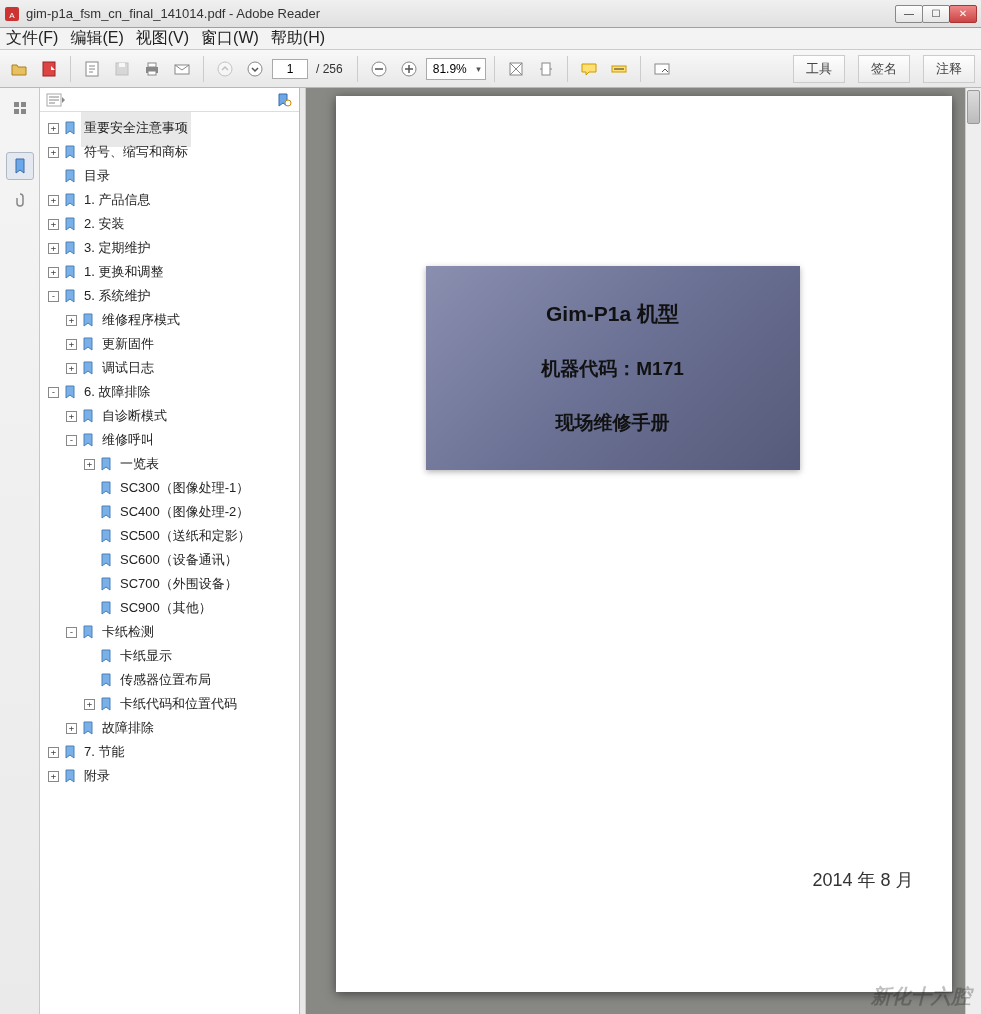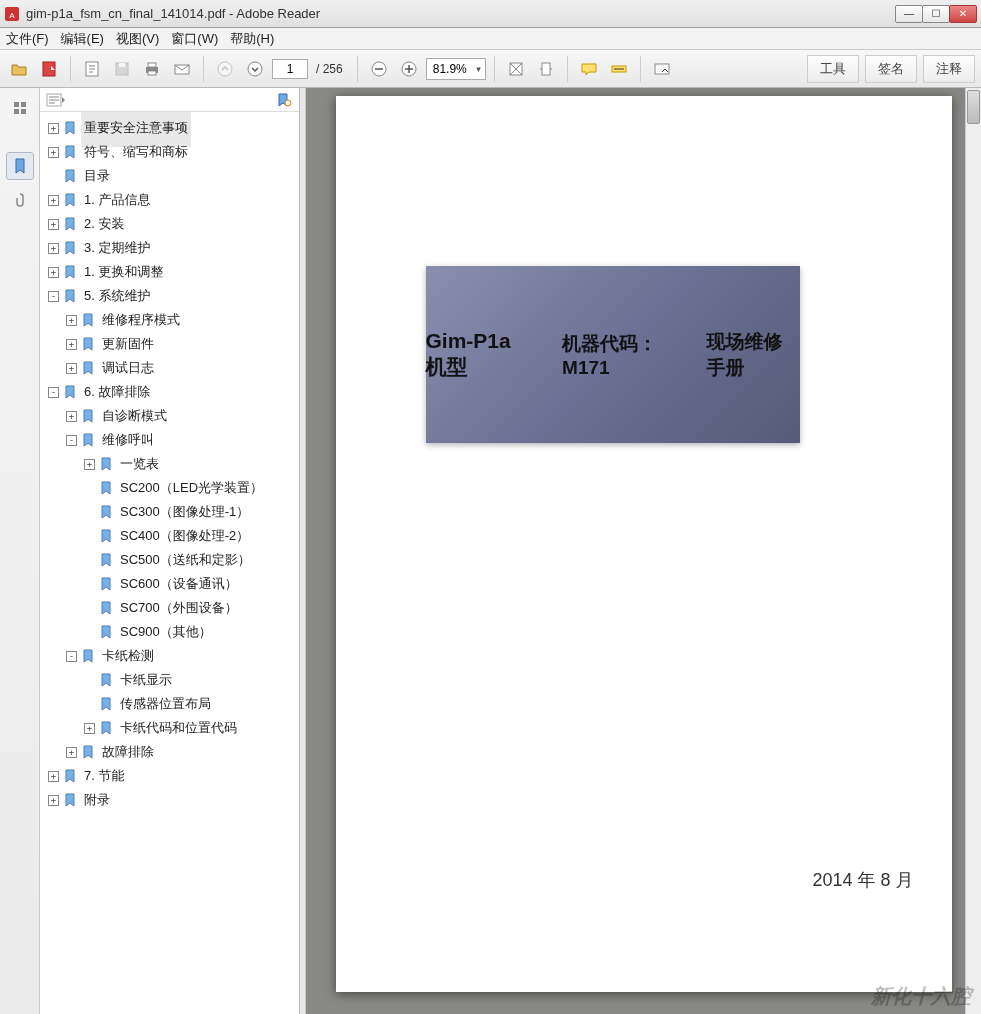--- a/index.html
+++ b/index.html
@@ -8,32 +8,32 @@
 
 .titlebar { height: 28px; background: linear-gradient(#f0f0f0,#e0e0e0); border-bottom:1px solid #a0a0a0; display:flex; align-items:center; padding:0 4px; }
 .titlebar .pdf-ico { width:16px; height:16px; margin-right:6px; display:flex; align-items:center; justify-content:center; }
 .titlebar .title-text { flex:1; color:#333; font-size:13px; }
 .winbtns { display:flex; gap:0; }
 .winbtn { width:28px; height:18px; border:1px solid #888; background:linear-gradient(#fdfdfd,#e6e6e6); display:flex; align-items:center; justify-content:center; font-size:10px; color:#333; margin-left:-1px; border-radius:2px;}
 .winbtn.close { background:linear-gradient(#e88,#c44); color:#fff; border-color:#a33;}
 
 
 .menubar { height:22px; background:#f3f3f3; border-bottom:1px solid #ccc; display:flex; align-items:center; padding:0 6px; gap:12px; }
-.menubar .mitem { font-size:13px; color:#222; cursor:default;text-align:center; }
+.menubar .mitem { font-size:16px; color:#222; cursor:default;text-align:center; }
 
 
 .toolbar { height:38px; background:linear-gradient(#f8f8f8,#e8e8e8); border-bottom:1px solid #b8b8b8; display:flex; align-items:center; padding:0 6px; gap:4px; box-shadow:0 1px 2px rgba(0,0,0,.08);}
 .tbtn { width:26px; height:26px; border:1px solid transparent; border-radius:3px; display:flex; align-items:center; justify-content:center; }
 .tbtn.disabled { opacity:.45; }
 .tsep { width:1px; height:26px; background:#ccc; margin:0 4px; }
 .page-input { width:36px; height:20px; border:1px solid #aaa; background:#fff; text-align:center; font-size:12px; }
 .page-total { font-size:12px; color:#333; margin:0 6px 0 4px; }
 .zoom-sel { height:22px; border:1px solid #aaa; background:#fff; padding:0 18px 0 6px; font-size:12px; position:relative; display:flex; align-items:center;}
 .zoom-sel::after { content:"▾"; position:absolute; right:4px; font-size:9px; color:#555;}
-.toolbar .right { margin-left:auto; display:flex; gap:6px; align-items:center;}
+.toolbar .right { margin-left:auto; display:flex; gap:13px; align-items:center;}
 .tabbtn { padding:0 12px; height:28px; border:1px solid #ccc; background:linear-gradient(#fefefe,#ececec); font-size:13px; color:#444; display:flex; align-items:center;}
 
 
 .main { display:flex; height:calc(1014px - 28px - 22px - 38px); }
 
 
 .iconstrip { width:40px; background:linear-gradient(#f4f4f4,#eaeaea); border-right:1px solid #c8c8c8; display:flex; flex-direction:column; align-items:center; padding-top:6px; gap:6px;}
 .isbtn { width:28px; height:28px; border:1px solid transparent; border-radius:3px; display:flex; align-items:center; justify-content:center;}
 .isbtn.active { background:#e4e8f0; border-color:#b0b8c4;}
 
@@ -51,21 +51,21 @@
 .tn .lbl { padding:10px 3px;}
 .tn.sel .lbl { background:#e8e8e8; }
 .d0 { padding-left:6px;} .d1{padding-left:24px;} .d2{padding-left:42px;}
 
 
 .splitter { width:6px; background:#e8e8e8; border-right:1px solid #c8c8c8; cursor:col-resize;}
 
 
 .docview { flex:1; background:#888985; position:relative; display:flex; justify-content:center; padding-top:8px; overflow:auto;}
 .page { width:616px; height:896px; background:#fff; box-shadow:0 2px 10px rgba(0,0,0,.5); position:relative;}
-.cover { position:absolute; left:90px; top:170px; width:374px; height:177px; background:linear-gradient(135deg,#8a8fb0 0%,#6b7194 50%,#565a7a 100%); box-shadow:0 2px 6px rgba(0,0,0,.3); display:flex; flex-direction:row; align-items:center; justify-content:center; gap:28px; color:#111; font-weight:bold;}
+.cover { position:absolute; left:90px; top:170px; width:374px; height:204px; background:linear-gradient(135deg,#8a8fb0 0%,#6b7194 50%,#565a7a 100%); box-shadow:0 2px 6px rgba(0,0,0,.3); display:flex; flex-direction:column; align-items:center; justify-content:center; gap:28px; color:#111; font-weight:bold;}
 .cover .l1 { font-size:21px; }
 .cover .l2 { font-size:19px; }
 .cover .l3 { font-size:19px; }
 .doc-date { position:absolute; right:38px; bottom:100px; font-size:18px; color:#333;margin-left:36px;}
 .doc-scroll { position:absolute; right:0; top:0; bottom:0; width:16px; background:#eee; border-left:1px solid #ccc;}
 .doc-scroll .thumb { position:absolute; left:1px; right:1px; top:2px; height:34px; background:linear-gradient(#ddd,#bbb); border:1px solid #999; border-radius:2px;}
 .watermark { position:absolute; right:10px; bottom:4px; font-size:20px; font-style:italic; color:rgba(0,0,0,.25); font-weight:bold; font-family:"KaiTi","STKaiti",serif;}
 
 svg { display:block; }
 </style>
@@ -386,29 +386,20 @@
           </span>
           <span class="lbl">一览表</span>
         </div>
         <div class="tn d2">
           <span class="exp blank"></span>
           <span class="bmico">
             <svg width="14" height="14">
               <path d="M3 1h8v12l-4-3-4 3z" fill="#7ab0e8" stroke="#4a80b8"></path>
             </svg>
           </span>
-          <span class="lbl">SC200（LED光学装置）</span>
-        </div>
-        <div class="tn d2">
-          <span class="exp blank"></span>
-          <span class="bmico">
-            <svg width="14" height="14">
-              <path d="M3 1h8v12l-4-3-4 3z" fill="#7ab0e8" stroke="#4a80b8"></path>
-            </svg>
-          </span>
           <span class="lbl">SC300（图像处理-1）</span>
         </div>
         <div class="tn d2">
           <span class="exp blank"></span>
           <span class="bmico">
             <svg width="14" height="14">
               <path d="M3 1h8v12l-4-3-4 3z" fill="#7ab0e8" stroke="#4a80b8"></path>
             </svg>
           </span>
           <span class="lbl">SC400（图像处理-2）</span>

